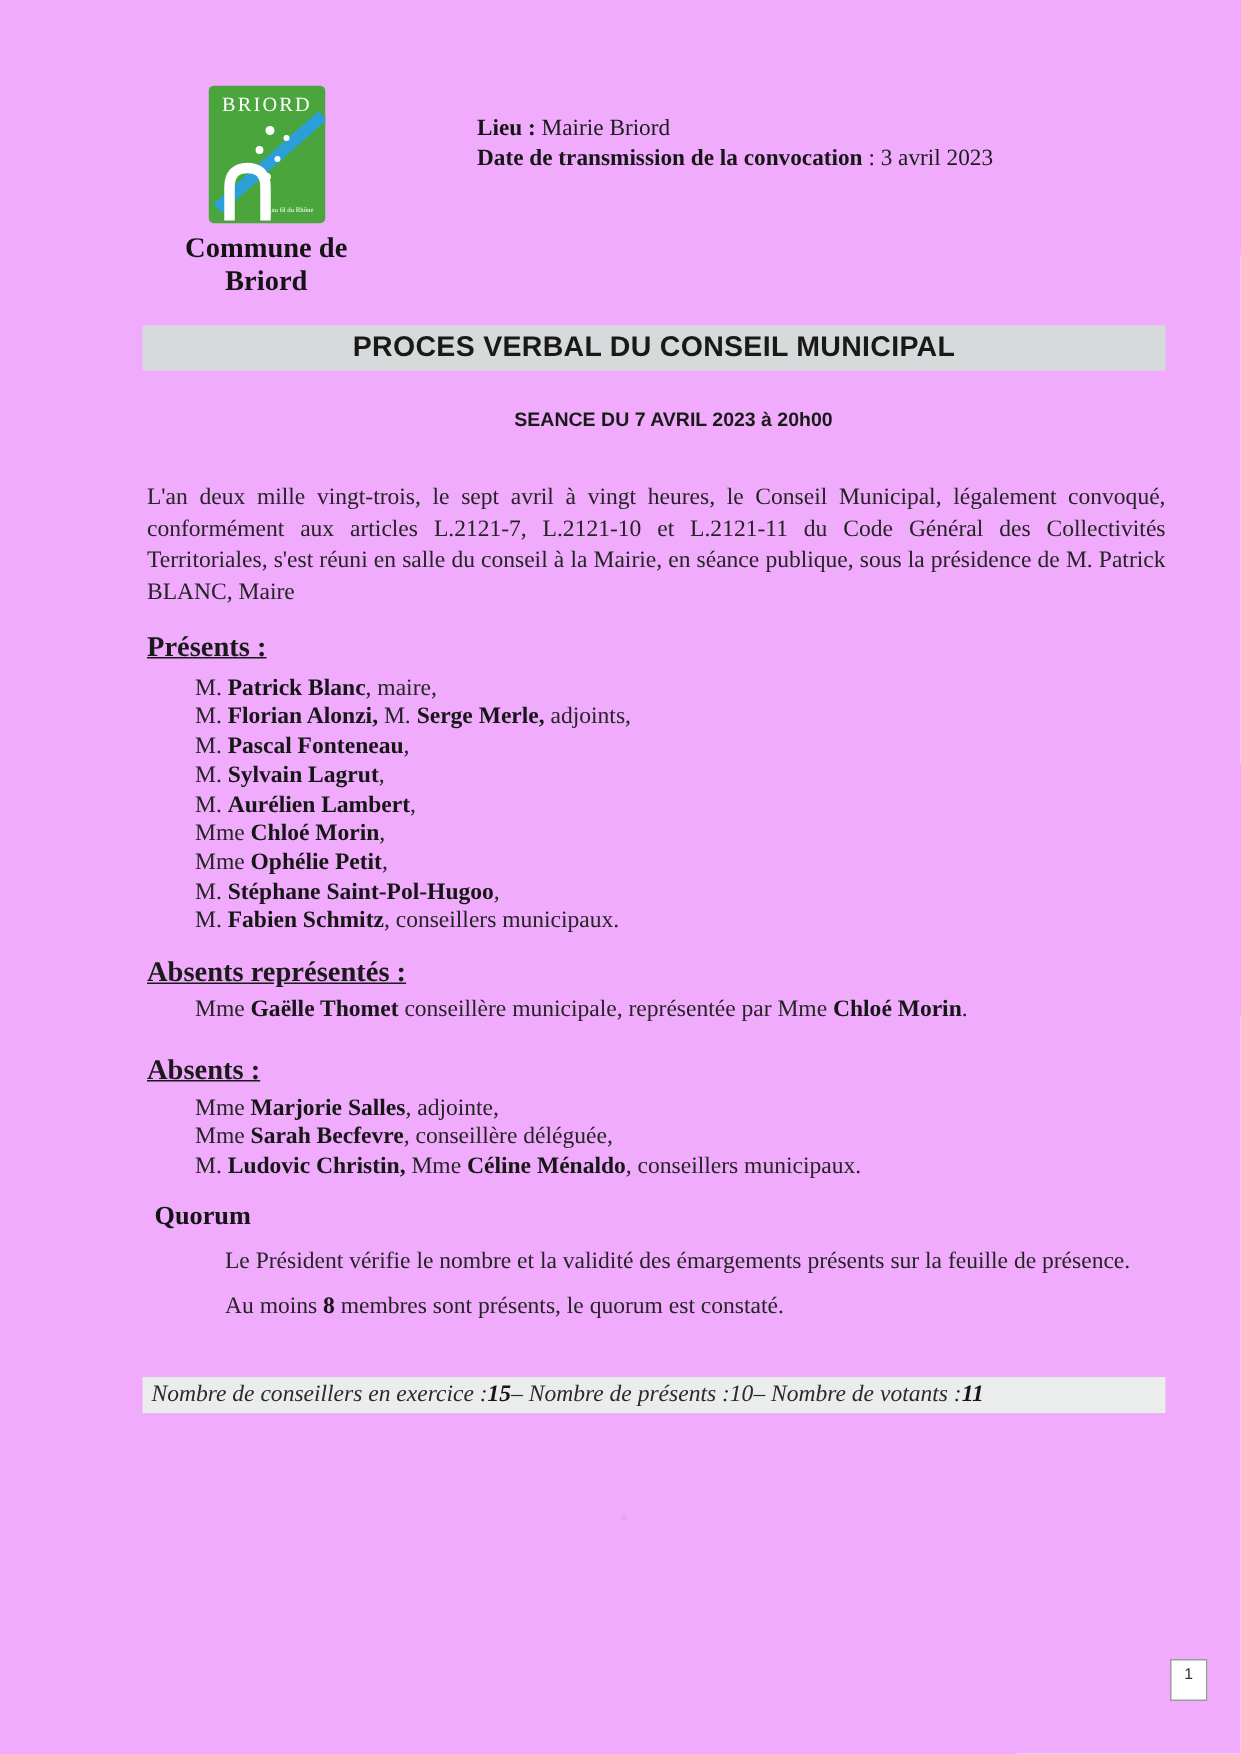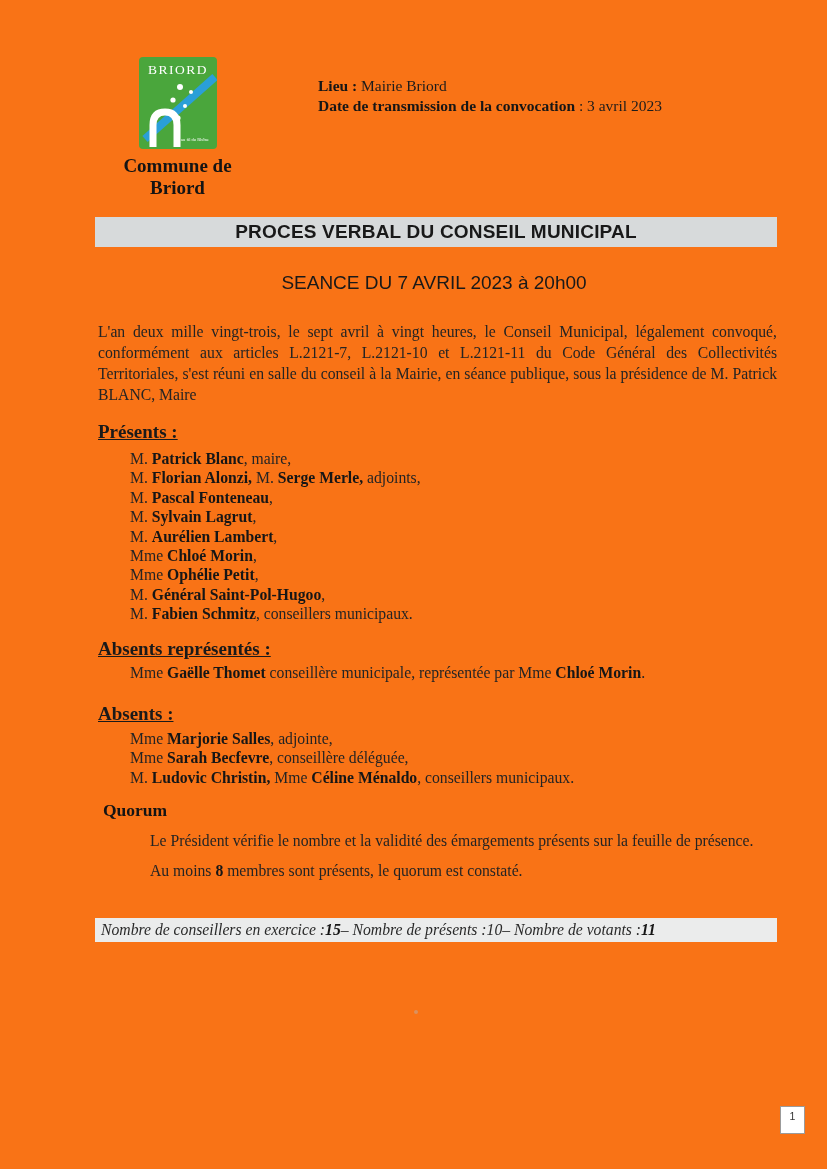--- a/index.html
+++ b/index.html
@@ -4,43 +4,43 @@
 <style>
   html,body { margin:0; padding:0; }
   body {
     width:827px; height:1169px;
     background:#fdfdfd;
     font-family:"Liberation Serif", serif;
     color:#1e1e1e;
     position:relative;
     overflow:hidden;
   }
-  .page { position:absolute; inset:0; background:#f97316; }
+  .page { position:absolute; inset:0; background:#f0abfc; }
 
   
   .logo-block { position:absolute; left:100px; top:57px; width:155px; text-align:center; }
   .logo-svg { display:block; margin:0 auto; }
   .logo-caption { margin-top:6px; font-weight:bold; font-size:19px; color:#141414; }
 
   .meta-block { position:absolute; left:318px; top:76px; font-size:15.5px; line-height:19.5px; color:#1c1c1c; }
   .meta-line b { font-weight:bold; }
 
   
   .title-banner {
     position:absolute; left:95px; top:217px; width:682px; height:30px;
     background:var(--banner-gray, #d7dadb);
     display:flex; align-items:center; justify-content:center;
     font-family:"Liberation Sans", sans-serif;
     font-weight:bold; font-size:19px; color:#191919; letter-spacing:0.2px;
   }
   .session-title {
-    position:absolute; left:93px; top:272px; width:682px;
+    position:absolute; left:108px; top:272px; width:682px;
     text-align:center;
     font-family:"Liberation Sans", sans-serif;
-    font-weight:normal; font-size:19px; color:#191919;
+    font-weight:bold; font-size:13px; color:#191919;
   }
 
   
   .intro {
     position:absolute; left:98px; top:321px; width:679px;
     font-size:15.7px; line-height:21px; text-align:justify; color:#242424;
   }
 
   
   .sec-heading {
@@ -121,21 +121,21 @@
 
   <div class="sec-heading" style="top:421px;">Présents :</div>
   <div class="name-list" style="top:449px;">
       <div class="line"><span>M. </span><b>Patrick Blanc</b><span>, maire,</span></div>
       <div class="line"><span>M. </span><b>Florian Alonzi,</b><span> M. </span><b>Serge Merle,</b><span> adjoints,</span></div>
       <div class="line"><span>M. </span><b>Pascal Fonteneau</b><span>,</span></div>
       <div class="line"><span>M. </span><b>Sylvain Lagrut</b><span>,</span></div>
       <div class="line"><span>M. </span><b>Aurélien Lambert</b><span>,</span></div>
       <div class="line"><span>Mme </span><b>Chloé Morin</b><span>,</span></div>
       <div class="line"><span>Mme </span><b>Ophélie Petit</b><span>,</span></div>
-      <div class="line"><span>M. </span><b>Général Saint-Pol-Hugoo</b><span>,</span></div>
+      <div class="line"><span>M. </span><b>Stéphane Saint-Pol-Hugoo</b><span>,</span></div>
       <div class="line"><span>M. </span><b>Fabien Schmitz</b><span>, conseillers municipaux.</span></div>
     </div>
 
   <div class="sec-heading" style="top:638px;">Absents représentés :</div>
   <div class="name-list" style="top:663px;">
       <div class="line"><span>Mme </span><b>Gaëlle Thomet</b><span> conseillère municipale, représentée par Mme </span><b>Chloé Morin</b><span>.</span></div>
     </div>
 
   <div class="sec-heading" style="top:703px;">Absents :</div>
   <div class="name-list" style="top:729px;">

